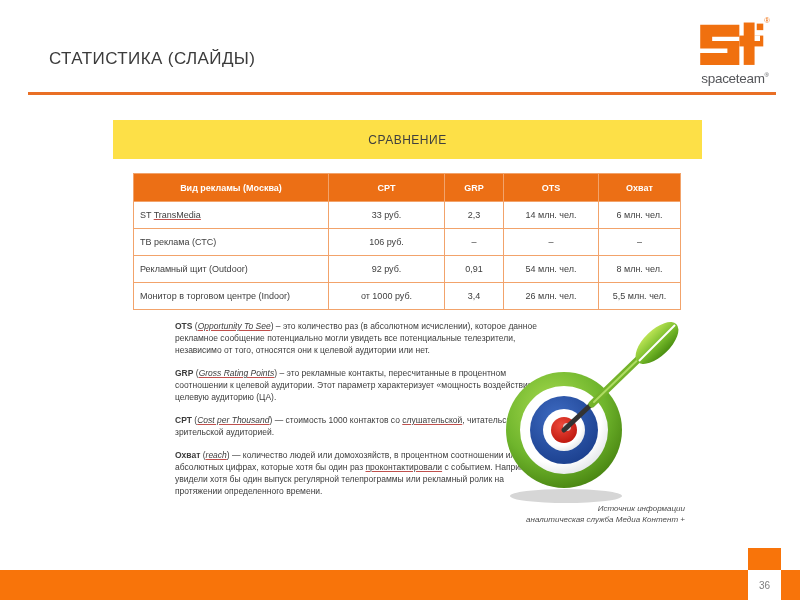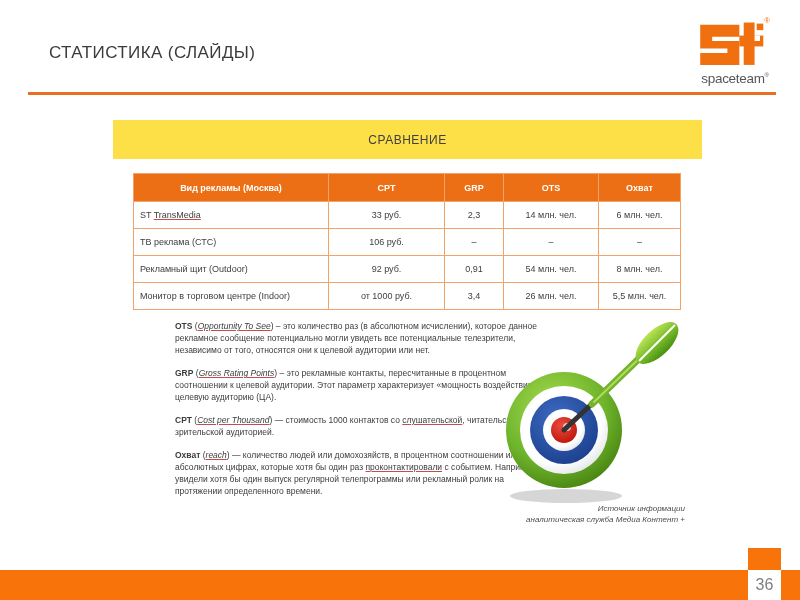--- a/index.html
+++ b/index.html
@@ -2,21 +2,21 @@
 <html><head>
 <meta charset="utf-8">
 <style>
   html,body{margin:0;padding:0;}
   body{
     width:800px;height:600px;position:relative;overflow:hidden;
     background:#ffffff;font-family:"Liberation Sans",sans-serif;color:#3c3c3c;
   }
   
   .page-title{
-    position:absolute;left:49px;top:43px;font-size:17px;letter-spacing:.4px;color:#3b3b3b;
+    position:absolute;left:49px;top:49px;font-size:17px;letter-spacing:.4px;color:#3b3b3b;
   }
   .header-rule{
     position:absolute;left:28px;top:92px;width:748px;height:3px;background:#E96F25;
   }
   .logo{position:absolute;left:690px;top:16px;width:90px;text-align:center;}
   .logo-word{
     font-size:13.5px;color:#55565A;letter-spacing:-.3px;margin-top:1px;white-space:nowrap;
   }
   .logo-word sup{font-size:6px;vertical-align:6px;}
   
@@ -51,21 +51,21 @@
   
   .source-note{
     position:absolute;left:400px;top:503px;width:285px;text-align:right;
     font-size:8px;font-style:italic;line-height:11px;color:#4d4d4d;
   }
   
   .footer-bar{position:absolute;left:0;top:570px;width:800px;height:30px;background:#F8740A;}
   .footer-step{position:absolute;left:748px;top:548px;width:33px;height:22px;background:#F8740A;}
   .footer-pageno{
     position:absolute;left:748px;top:570px;width:33px;height:30px;background:#ffffff;
-    display:flex;align-items:center;justify-content:center;font-size:16px;color:#7f7f7f;
+    display:flex;align-items:center;justify-content:center;font-size:10px;color:#7f7f7f;
   }
 </style>
 </head>
 <body>
 
 <div class="page-title">СТАТИСТИКА (СЛАЙДЫ)</div>
 
 <div class="logo">
   <svg width="72" height="50" viewBox="0 0 66 46">
     <path d="M1,8 H37 V19 H12 V23 H37 V45 H1 V34 H26 V30 H1 Z" fill="#F0700F"></path>

